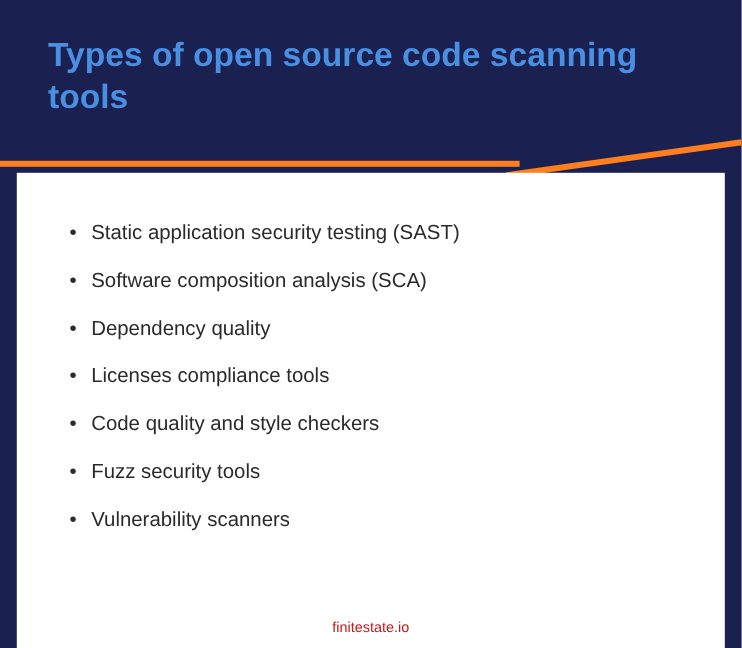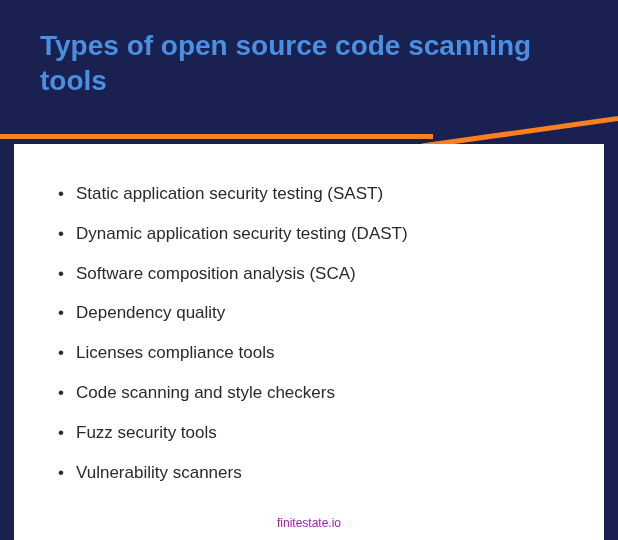--- a/index.html
+++ b/index.html
@@ -71,42 +71,41 @@
       top: 8px;
       color: #2a2a2a;
       font-size: 17px;
     }
     .footer {
       position: absolute;
       bottom: 14px;
       left: 0;
       right: 0;
       text-align: center;
-      color: #a21caf;
+      color: #b91c1c;
       font-size: 12px;
       font-weight: 500;
     }
   </style>
 </head>
 <body>
 
 <div class="header">
   <h1 class="title">Types of open source code scanning tools</h1>
 </div>
 
 <div class="divider-container">
   <div class="divider-left"></div>
   <div class="divider-right"></div>
 </div>
 
 <div class="content-panel">
   <ul class="list">
     <li class="list-item">Static application security testing (SAST)</li>
-    <li class="list-item">Dynamic application security testing (DAST)</li>
     <li class="list-item">Software composition analysis (SCA)</li>
     <li class="list-item">Dependency quality</li>
     <li class="list-item">Licenses compliance tools</li>
-    <li class="list-item">Code scanning and style checkers</li>
+    <li class="list-item">Code quality and style checkers</li>
     <li class="list-item">Fuzz security tools</li>
     <li class="list-item">Vulnerability scanners</li>
   </ul>
   <div class="footer">finitestate.io</div>
 </div>
 
 </body></html>

